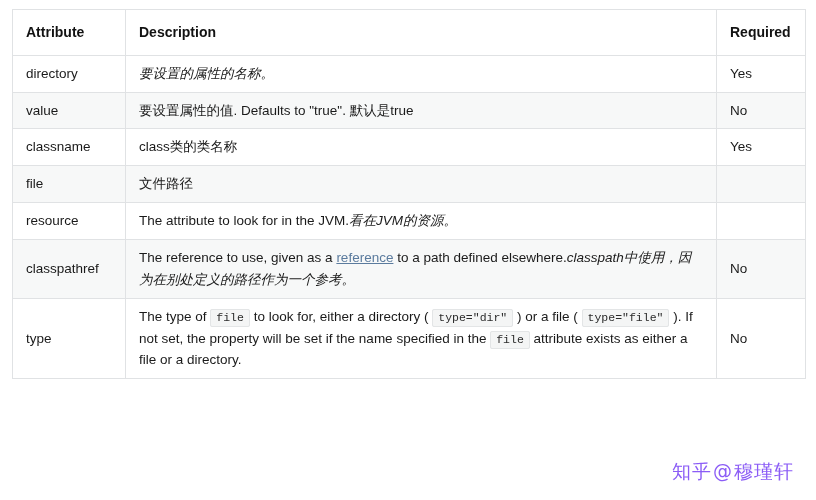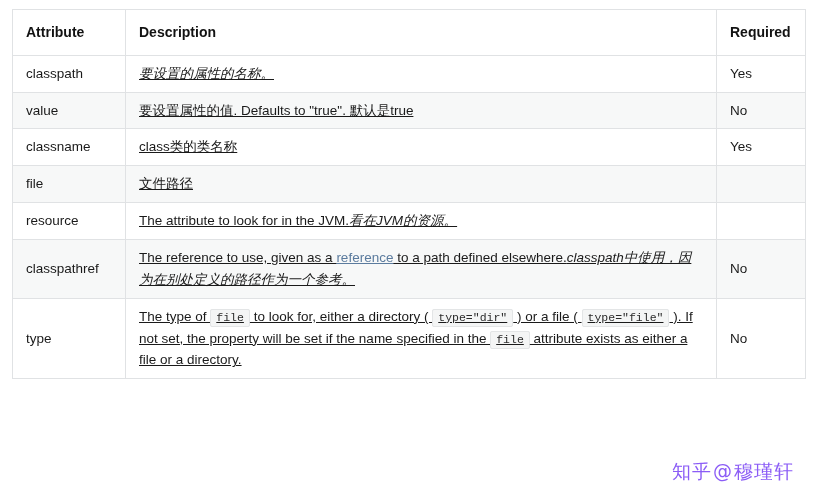--- a/index.html
+++ b/index.html
@@ -64,21 +64,20 @@
     color: #1f1f1f;
     white-space: nowrap;
   }
 
   td.req-cell {
     color: #1f1f1f;
   }
 
   td.desc-cell {
     color: #1f1f1f;
-    text-decoration: underline;
   }
 
   
   .code {
     font-family: "Liberation Mono", "DejaVu Sans Mono", monospace;
     font-size: 11.5px;
     background: #f4f5f5;
     border: 1px solid #e3e5e6;
     border-radius: 2px;
     padding: 1px 5px 2px 5px;
@@ -125,21 +124,21 @@
     </colgroup>
     <thead>
       <tr>
         <th>Attribute</th>
         <th>Description</th>
         <th>Required</th>
       </tr>
     </thead>
     <tbody id="table-body">
         <tr class="plain">
-          <td class="attr-cell">classpath</td>
+          <td class="attr-cell">directory</td>
           <td class="desc-cell"><em class="it">要设置的属性的名称。</em></td>
           <td class="req-cell">Yes</td>
         </tr>
         <tr class="alt">
           <td class="attr-cell">value</td>
           <td class="desc-cell"><span>要设置属性的值. Defaults to "true". 默认是true</span></td>
           <td class="req-cell">No</td>
         </tr>
         <tr class="plain">
           <td class="attr-cell">classname</td>

